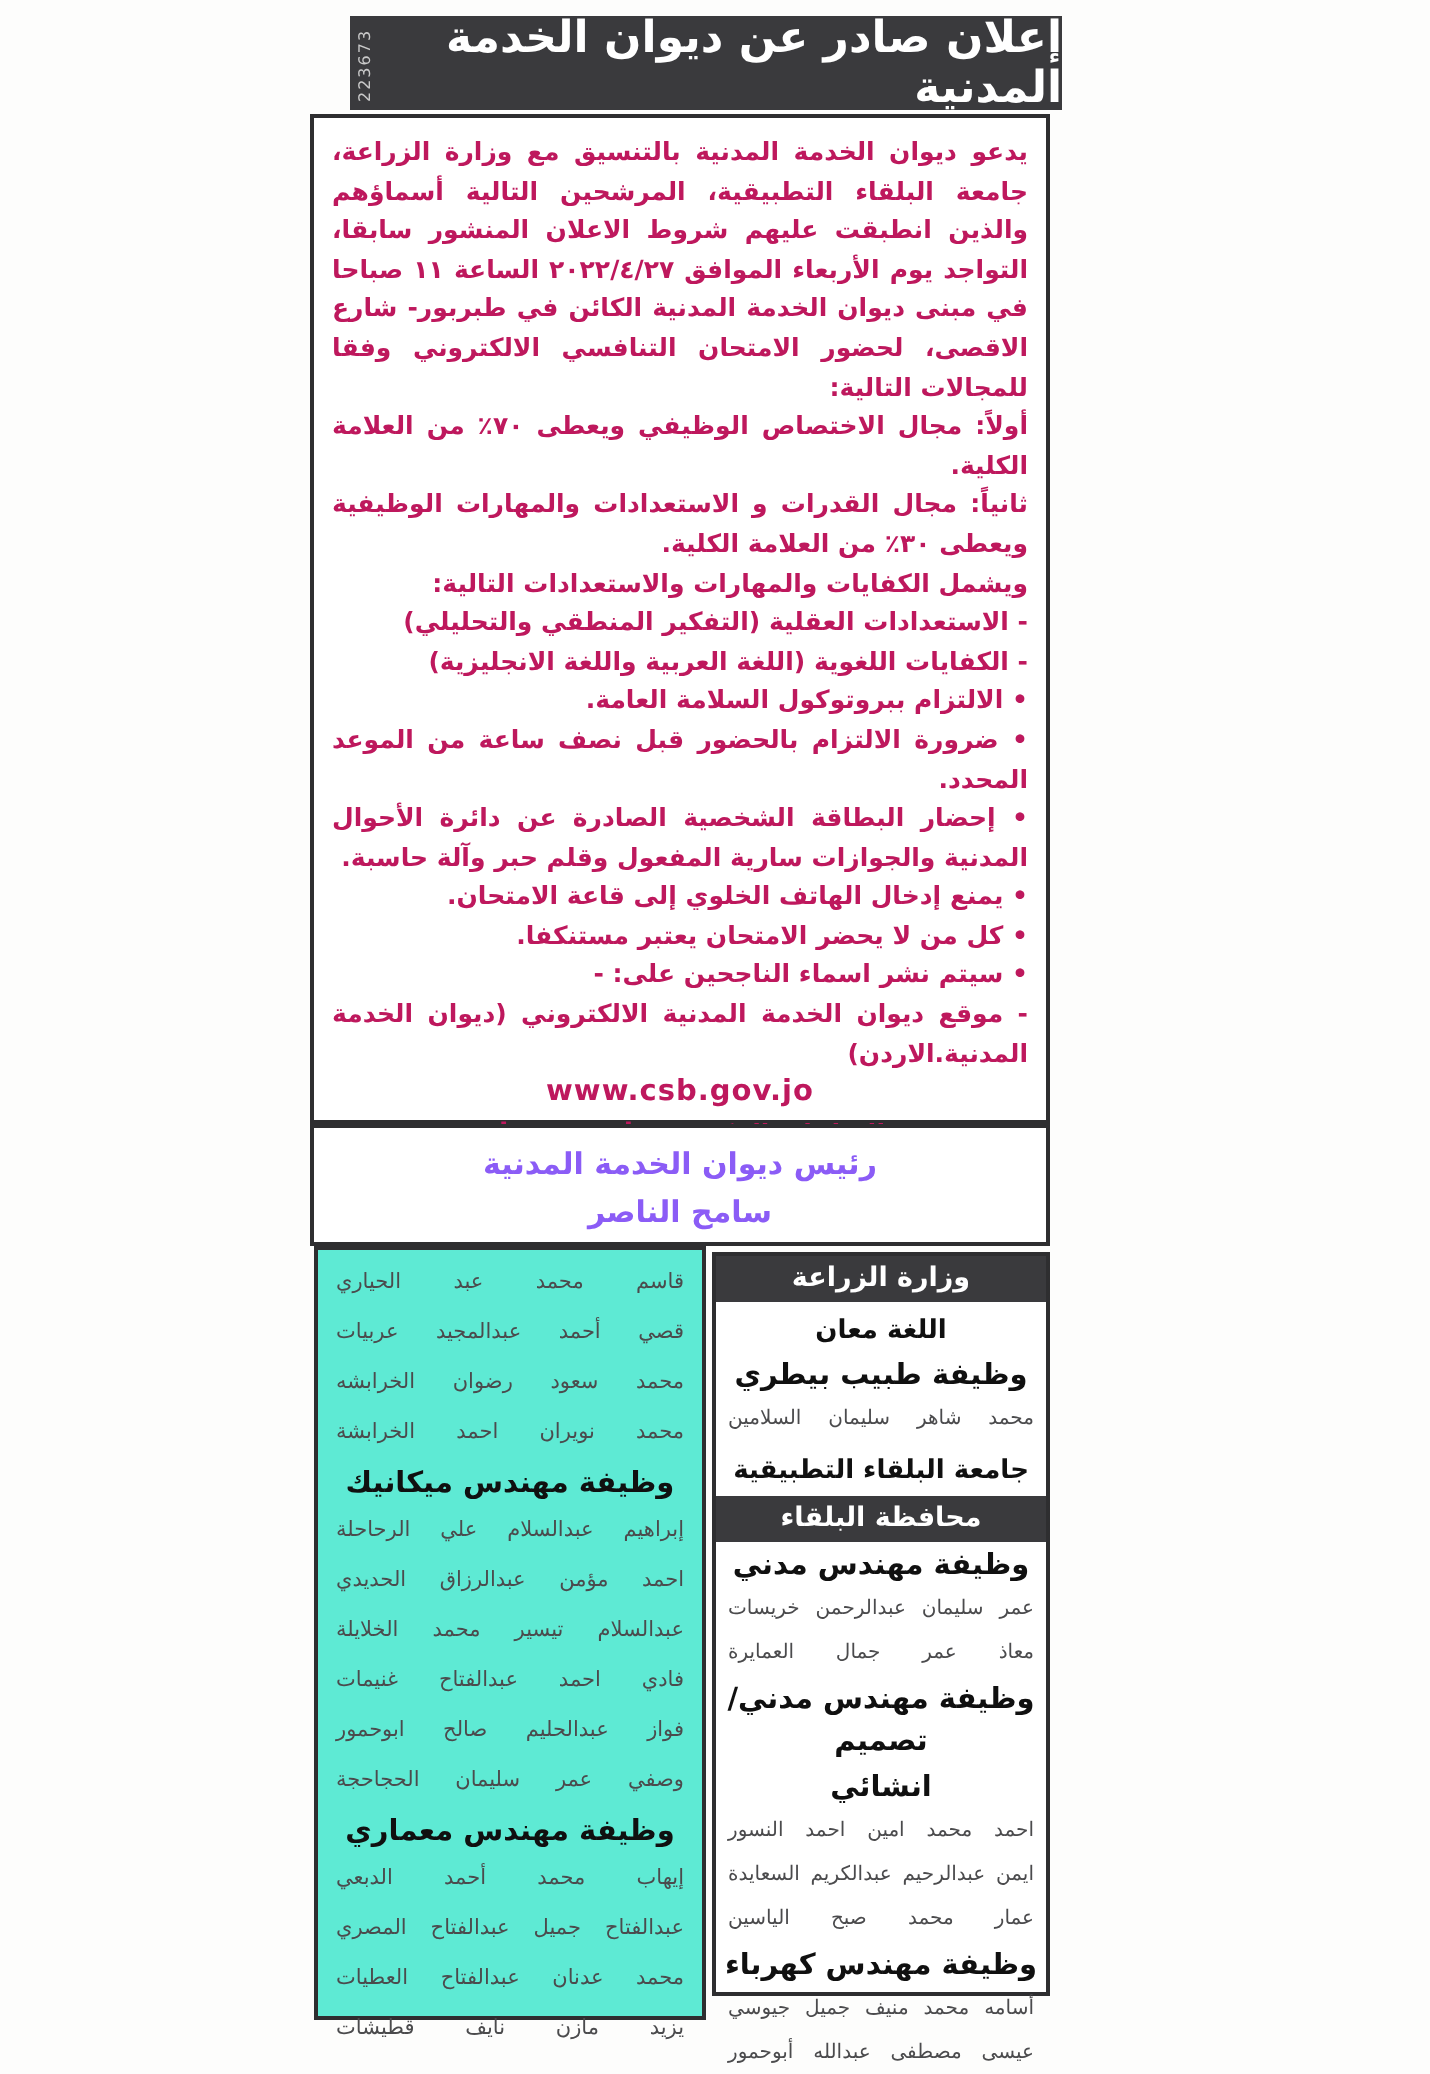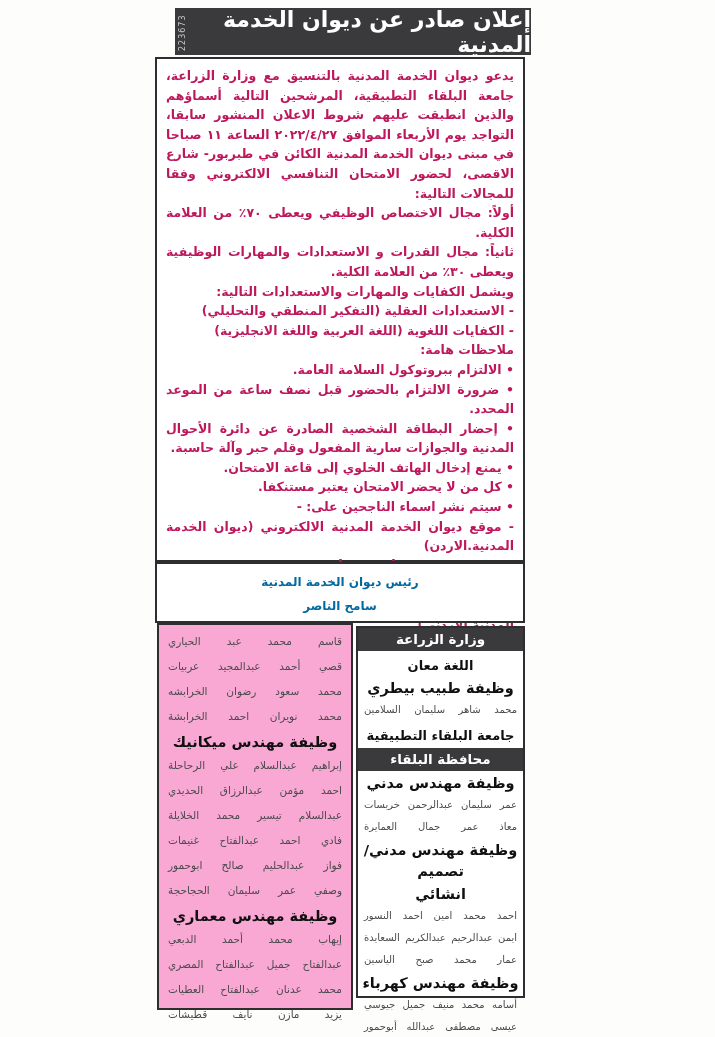--- a/index.html
+++ b/index.html
@@ -26,26 +26,26 @@
     font-size:12.5px; font-weight:bold; color:#be185d; line-height:19.6px; text-align:right;
   }
   .para-justify { text-align:justify; }
   .center-line { text-align:center; }
   .url-text { direction:ltr; unicode-bidi:isolate; font-size:13.5px; letter-spacing:0.5px; }
   .url-big { font-size:14.5px; }
   
   .sig-box {
     position:absolute; left:155px; top:562px; width:370px; height:61px;
     background:#ffffff; border:2px solid #2e2e30; text-align:center;
-    font-weight:bold; font-size:12px; color:#0369a1; padding-top:6px; line-height:24px;
+    font-weight:bold; font-size:15px; color:#8b5cf6; padding-top:6px; line-height:24px;
   }
   
   .names-box {
     position:absolute; left:157px; top:623px; width:196px; height:387px;
-    background:#f9a8d4; border:2px solid #2e2e30; padding-top:4px;
+    background:#5eead4; border:2px solid #2e2e30; padding-top:4px;
   }
   .ministry-col {
     position:absolute; left:356px; top:626px; width:169px; height:372px;
     background:#ffffff; border:2px solid #2e2e30;
   }
   .dark-bar {
     width:100%; height:23px; background:#3a3a3d; color:#ffffff;
     font-weight:bold; font-size:13.5px; text-align:center; line-height:23px;
   }
   .pos-header {
@@ -75,21 +75,20 @@
     <span class="title-text">إعلان صادر عن ديوان الخدمة المدنية</span>
   </div>
 
   <div class="main-box">
     <div class="para-justify">يدعو ديوان الخدمة المدنية بالتنسيق مع وزارة الزراعة، جامعة البلقاء التطبيقية، المرشحين التالية أسماؤهم والذين انطبقت عليهم شروط الاعلان المنشور سابقا، التواجد يوم الأربعاء الموافق ٢٠٢٢/٤/٢٧ الساعة ١١ صباحا في مبنى ديوان الخدمة المدنية الكائن في طبربور- شارع الاقصى، لحضور الامتحان التنافسي الالكتروني وفقا للمجالات التالية:</div>
     <div class="para-justify">أولاً: مجال الاختصاص الوظيفي ويعطى ٧٠٪ من العلامة الكلية.</div>
     <div class="para-justify">ثانياً: مجال القدرات و الاستعدادات والمهارات الوظيفية ويعطى ٣٠٪ من العلامة الكلية.</div>
     <div>ويشمل الكفايات والمهارات والاستعدادات التالية:</div>
     <div>- الاستعدادات العقلية (التفكير المنطقي والتحليلي)</div>
     <div>- الكفايات اللغوية (اللغة العربية واللغة الانجليزية)</div>
-    <div>ملاحظات هامة:</div>
     <div class="para-justify">• الالتزام ببروتوكول السلامة العامة.</div>
     <div class="para-justify">• ضرورة الالتزام بالحضور قبل نصف ساعة من الموعد المحدد.</div>
     <div class="para-justify">• إحضار البطاقة الشخصية الصادرة عن دائرة الأحوال المدنية والجوازات سارية المفعول وقلم حبر وآلة حاسبة.</div>
     <div class="para-justify">• يمنع إدخال الهاتف الخلوي إلى قاعة الامتحان.</div>
     <div class="para-justify">• كل من لا يحضر الامتحان يعتبر مستنكفا.</div>
     <div class="para-justify">• سيتم نشر اسماء الناجحين على: -</div>
     <div class="para-justify">- موقع ديوان الخدمة المدنية الالكتروني (ديوان الخدمة المدنية.الاردن)</div>
     <div class="center-line"><span class="url-text url-big">www.csb.gov.jo</span></div>
     <div class="center-line">
       <span>- موقع الاعلانات الحكومية</span>

